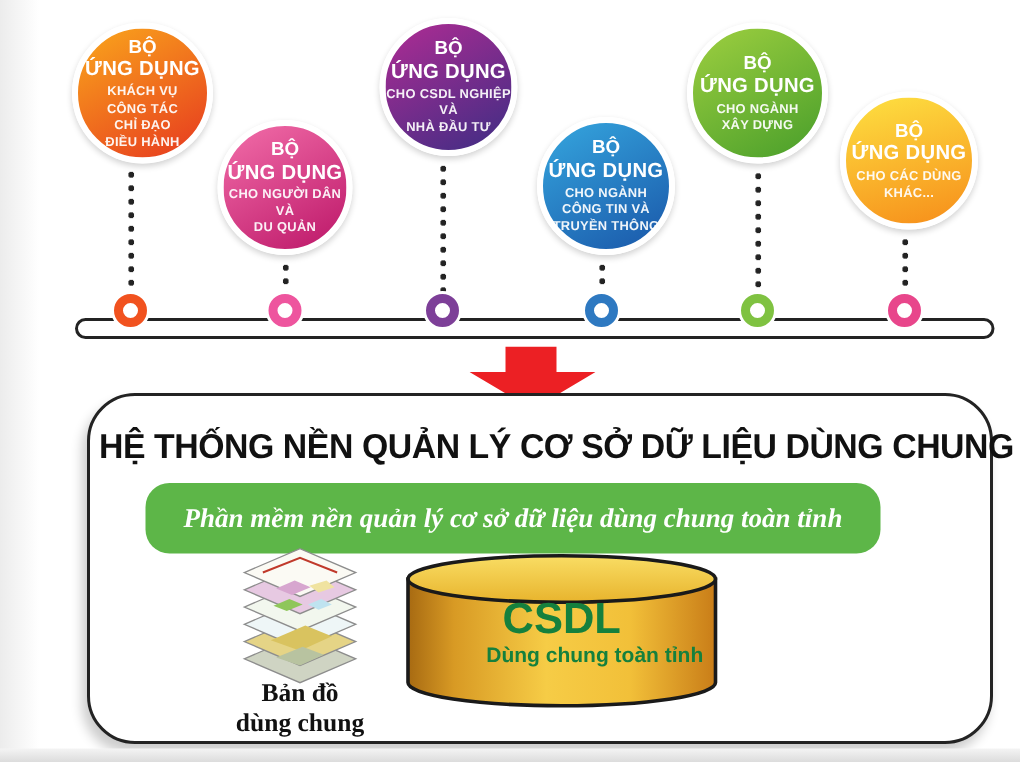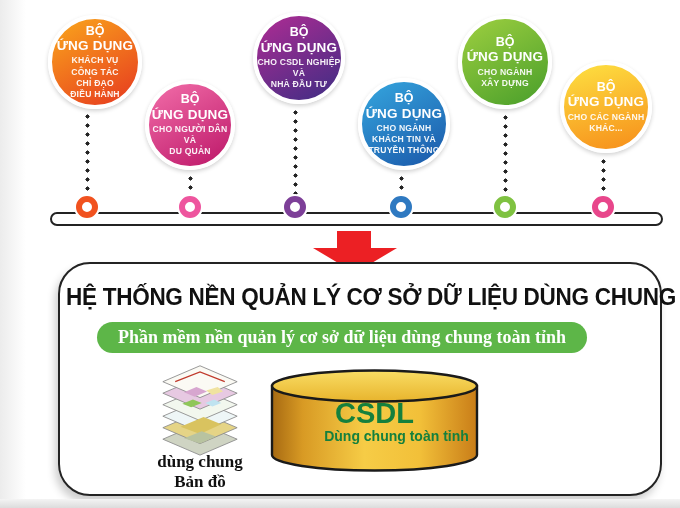--- a/index.html
+++ b/index.html
@@ -53,23 +53,23 @@
   
   .arrow{position:absolute;left:313px;top:231px;width:84px;height:42px;}
 
   
   .pbox{position:absolute;left:58px;top:262px;width:604px;height:234px;background:#fff;
     border:2.5px solid #232323;border-radius:32px;box-sizing:border-box;
     box-shadow:-3px 6px 8px rgba(0,0,0,.20);}
   .pbox-title{position:absolute;left:0;top:20px;width:100%;text-align:center;
     font-weight:700;font-size:23px;letter-spacing:-.3px;color:#111;white-space:nowrap;
     transform:scaleX(.98);}
-  .banner{position:absolute;left:37px;top:58px;width:490px;height:31px;border-radius:16px;
+  .banner{position:absolute;left:37px;top:58px;width:490px;height:47px;border-radius:16px;
     background:#5db648;display:flex;align-items:center;justify-content:center;
-    color:#fff;font-family:"Liberation Serif",serif;font-weight:700;
+    color:#fff;font-family:"Liberation Serif",serif;font-style:italic;font-weight:700;
     font-size:18px;white-space:nowrap;}
   .map-stack{position:absolute;left:92px;top:100px;width:96px;height:92px;}
   .map-label{position:absolute;left:78px;top:188px;width:124px;text-align:center;
     font-family:"Liberation Serif",serif;font-weight:700;font-size:17px;color:#111;line-height:1.2;}
   .cyl{position:absolute;left:210px;top:104px;width:209px;height:106px;}
   .cyl-text{position:absolute;left:210px;top:134px;width:209px;text-align:center;color:#15803d;}
   .cyl-name{font-weight:700;font-size:29px;line-height:1.05;}
   .cyl-sub{font-weight:700;font-size:14px;line-height:1.25;padding-left:44px;}
 </style>
 </head>
@@ -97,33 +97,33 @@
     <div class="c-bo">BỘ</div>
     <div class="c-ud">ỨNG DỤNG</div>
     <div class="c-line">CHO CSDL NGHIỆP</div>
     <div class="c-line">VÀ</div>
     <div class="c-line">NHÀ ĐẦU TƯ</div>
   </div>
   <div class="circle c4">
     <div class="c-bo">BỘ</div>
     <div class="c-ud">ỨNG DỤNG</div>
     <div class="c-line">CHO NGÀNH</div>
-    <div class="c-line">KHÁCH TIN VÀ</div>
+    <div class="c-line">CÔNG TIN VÀ</div>
     <div class="c-line">TRUYỀN THÔNG</div>
   </div>
   <div class="circle c5">
     <div class="c-bo">BỘ</div>
     <div class="c-ud">ỨNG DỤNG</div>
     <div class="c-line">CHO NGÀNH</div>
     <div class="c-line">XÂY DỰNG</div>
   </div>
   <div class="circle c6">
     <div class="c-bo">BỘ</div>
     <div class="c-ud">ỨNG DỤNG</div>
-    <div class="c-line">CHO CÁC NGÀNH</div>
+    <div class="c-line">CHO CÁC DÙNG</div>
     <div class="c-line">KHÁC...</div>
   </div>
 
   <div class="dots d1"></div>
   <div class="dots d2"></div>
   <div class="dots d3"></div>
   <div class="dots d4"></div>
   <div class="dots d5"></div>
   <div class="dots d6"></div>
 
@@ -154,22 +154,22 @@
       </g>
       <path d="M20,20 L48,9 L76,20" stroke="#c0392b" stroke-width="1.5" fill="none"></path>
       <polygon points="30,32 44,26 56,31 42,37" fill="#d7a6cf" stroke="none"></polygon>
       <polygon points="55,30 68,26 74,31 62,35" fill="#f0e3a0" stroke="none"></polygon>
       <polygon points="28,45 40,40 50,44 38,49" fill="#8fc65a" stroke="none"></polygon>
       <polygon points="54,44 64,40 72,44 62,48" fill="#bfe3f0" stroke="none"></polygon>
       <polygon points="26,71 52,60 72,68 48,79" fill="#d9c35f" stroke="none"></polygon>
       <polygon points="30,84 50,76 66,82 48,90" fill="#b8c3a0" stroke="none"></polygon>
     </svg>
     <div class="map-label">
+      <div>Bản đồ</div>
       <div>dùng chung</div>
-      <div>Bản đồ</div>
     </div>
 
     <svg class="cyl" viewBox="0 0 209 106">
       <defs>
         <linearGradient id="cylBody" x1="0" y1="0" x2="1" y2="0">
           <stop offset="0" stop-color="#a76a12"></stop>
           <stop offset="0.15" stop-color="#d89a24"></stop>
           <stop offset="0.45" stop-color="#f6cc46"></stop>
           <stop offset="0.72" stop-color="#f2c039"></stop>
           <stop offset="1" stop-color="#c97d18"></stop>

